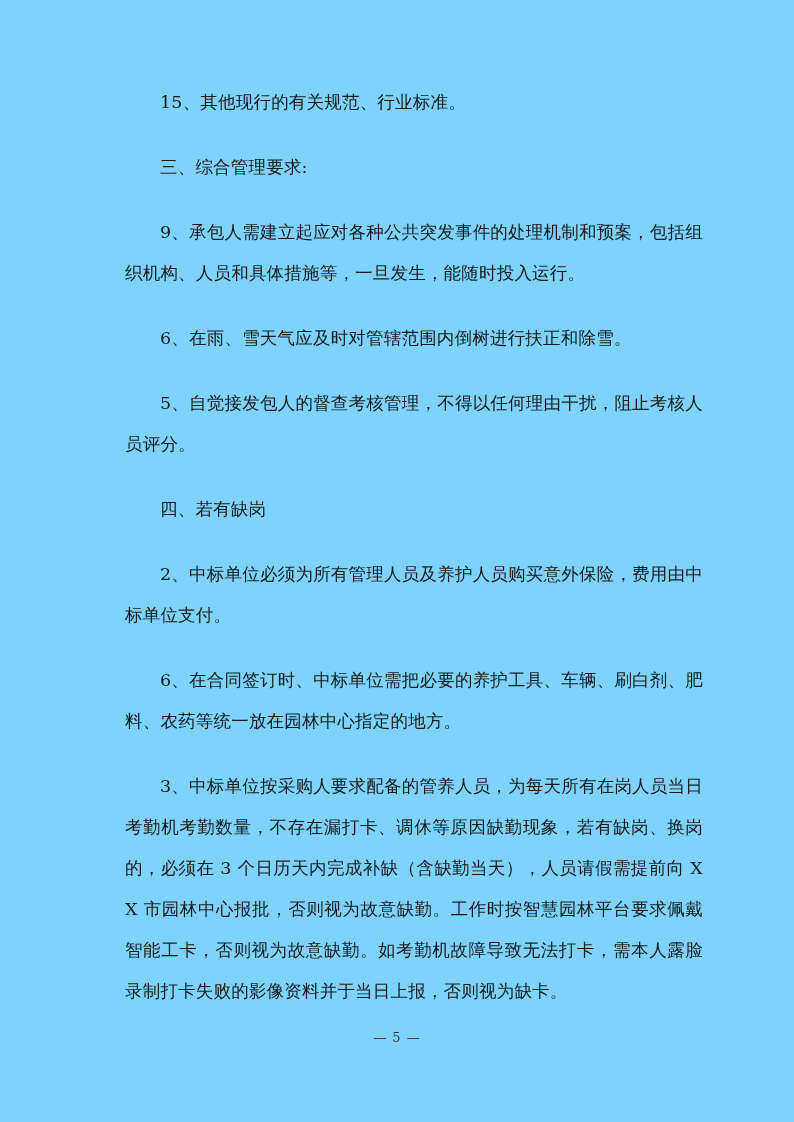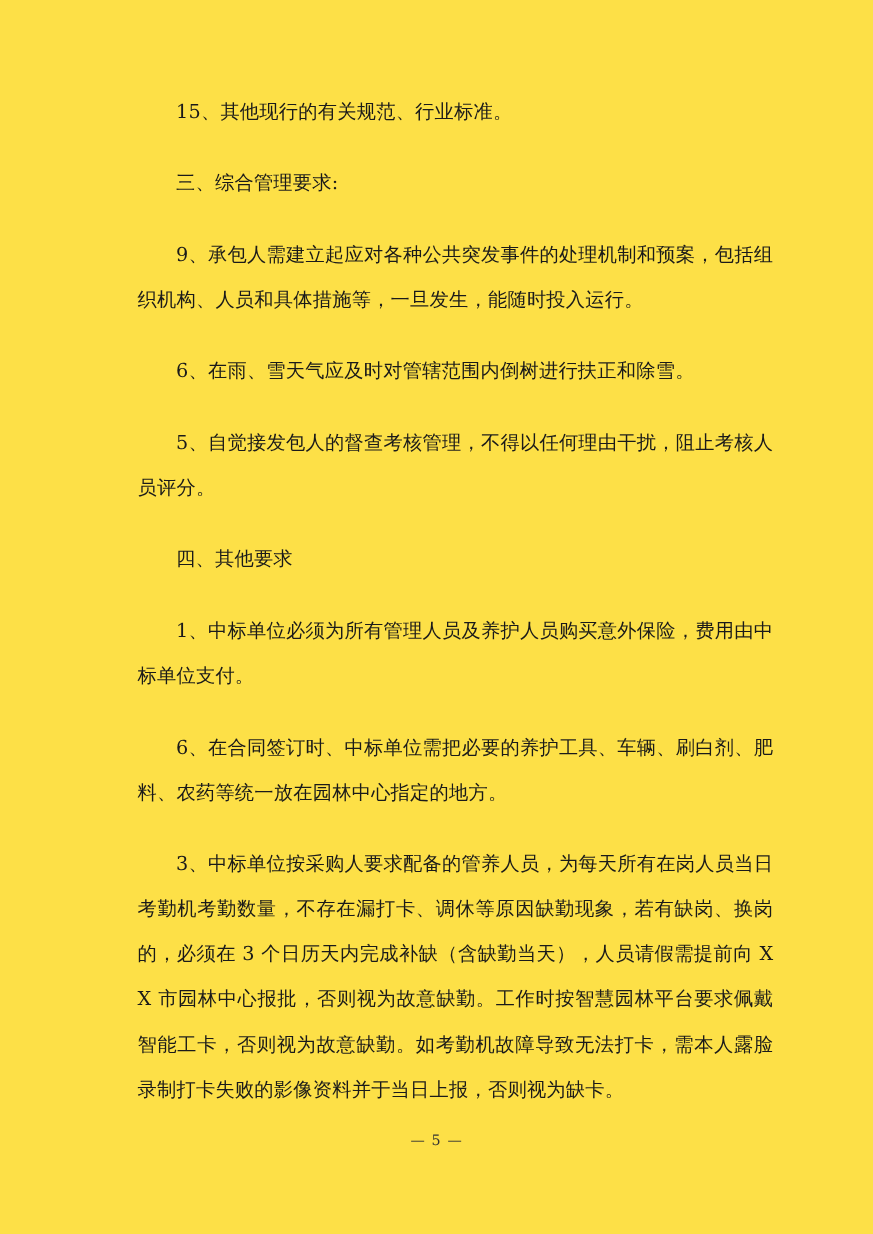--- a/index.html
+++ b/index.html
@@ -6,21 +6,21 @@
   html, body {
     margin: 0;
     padding: 0;
     background: #ffffff;
   }
 
   .page {
     position: relative;
     width: 794px;
     height: 1122px;
-    background: #fde047;
+    background: #7dd3fc;
     overflow: hidden;
     font-family: "DejaVu Serif", "Liberation Serif", serif;
     color: #1a1a1a;
     -webkit-font-smoothing: antialiased;
   }
 
   .content {
     position: absolute;
     left: 125px;
     top: 82px;
@@ -84,23 +84,23 @@
 
     <p class="heading">三、综合管理要求:</p>
 
 
     <p class="para">9、承包人需建立起应对各种公共突发事件的处理机制和预案，包括组织机构、人员和具体措施等，一旦发生，能随时投入运行。</p>
 
     <p class="para">6、在雨、雪天气应及时对管辖范围内倒树进行扶正和除雪。</p>
 
     <p class="para">5、自觉接发包人的督查考核管理，不得以任何理由干扰，阻止考核人员评分。</p>
 
-    <p class="heading">四、其他要求</p>
+    <p class="heading">四、若有缺岗</p>
 
-    <p class="para">1、中标单位必须为所有管理人员及养护人员购买意外保险，费用由中标单位支付。</p>
+    <p class="para">2、中标单位必须为所有管理人员及养护人员购买意外保险，费用由中标单位支付。</p>
 
     <p class="para">6、在合同签订时、中标单位需把必要的养护工具、车辆、刷白剂、肥料、农药等统一放在园林中心指定的地方。</p>
 
     <p class="para">3、中标单位按采购人要求配备的管养人员，为每天所有在岗人员当日考勤机考勤数量，不存在漏打卡、调休等原因缺勤现象，若有缺岗、换岗的，必须在 3 个日历天内完成补缺（含缺勤当天），人员请假需提前向 XX 市园林中心报批，否则视为故意缺勤。工作时按智慧园林平台要求佩戴智能工卡，否则视为故意缺勤。如考勤机故障导致无法打卡，需本人露脸录制打卡失败的影像资料并于当日上报，否则视为缺卡。</p>
 
   </div>
 
   <div class="page-number">— 5 —</div>
 
 </div>

